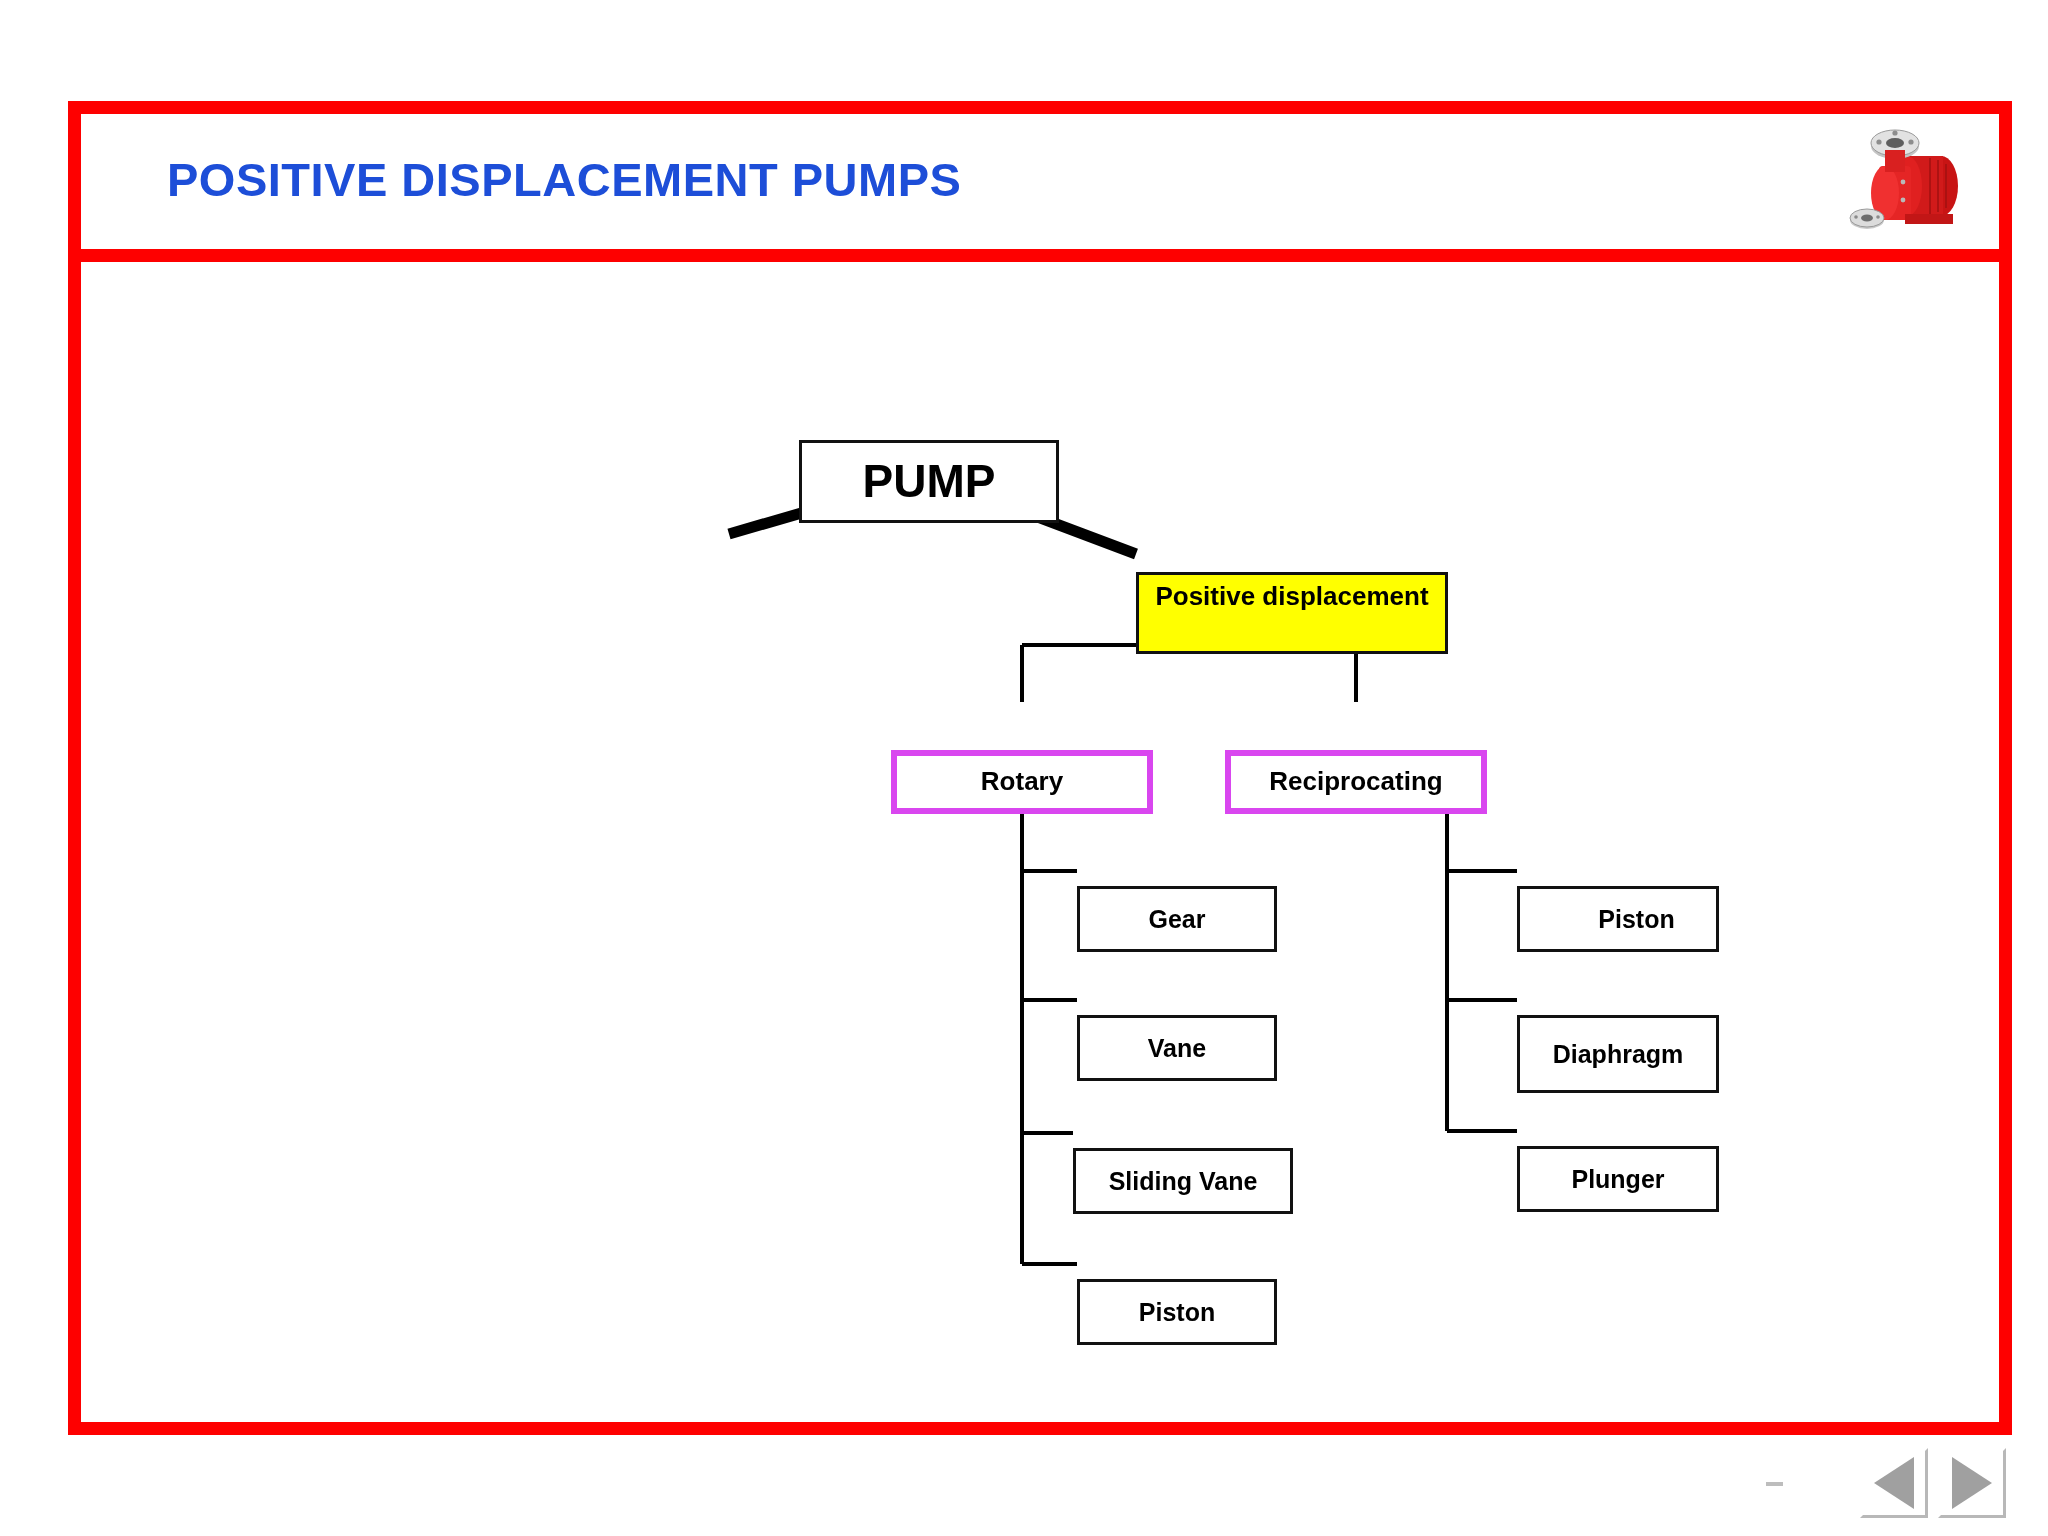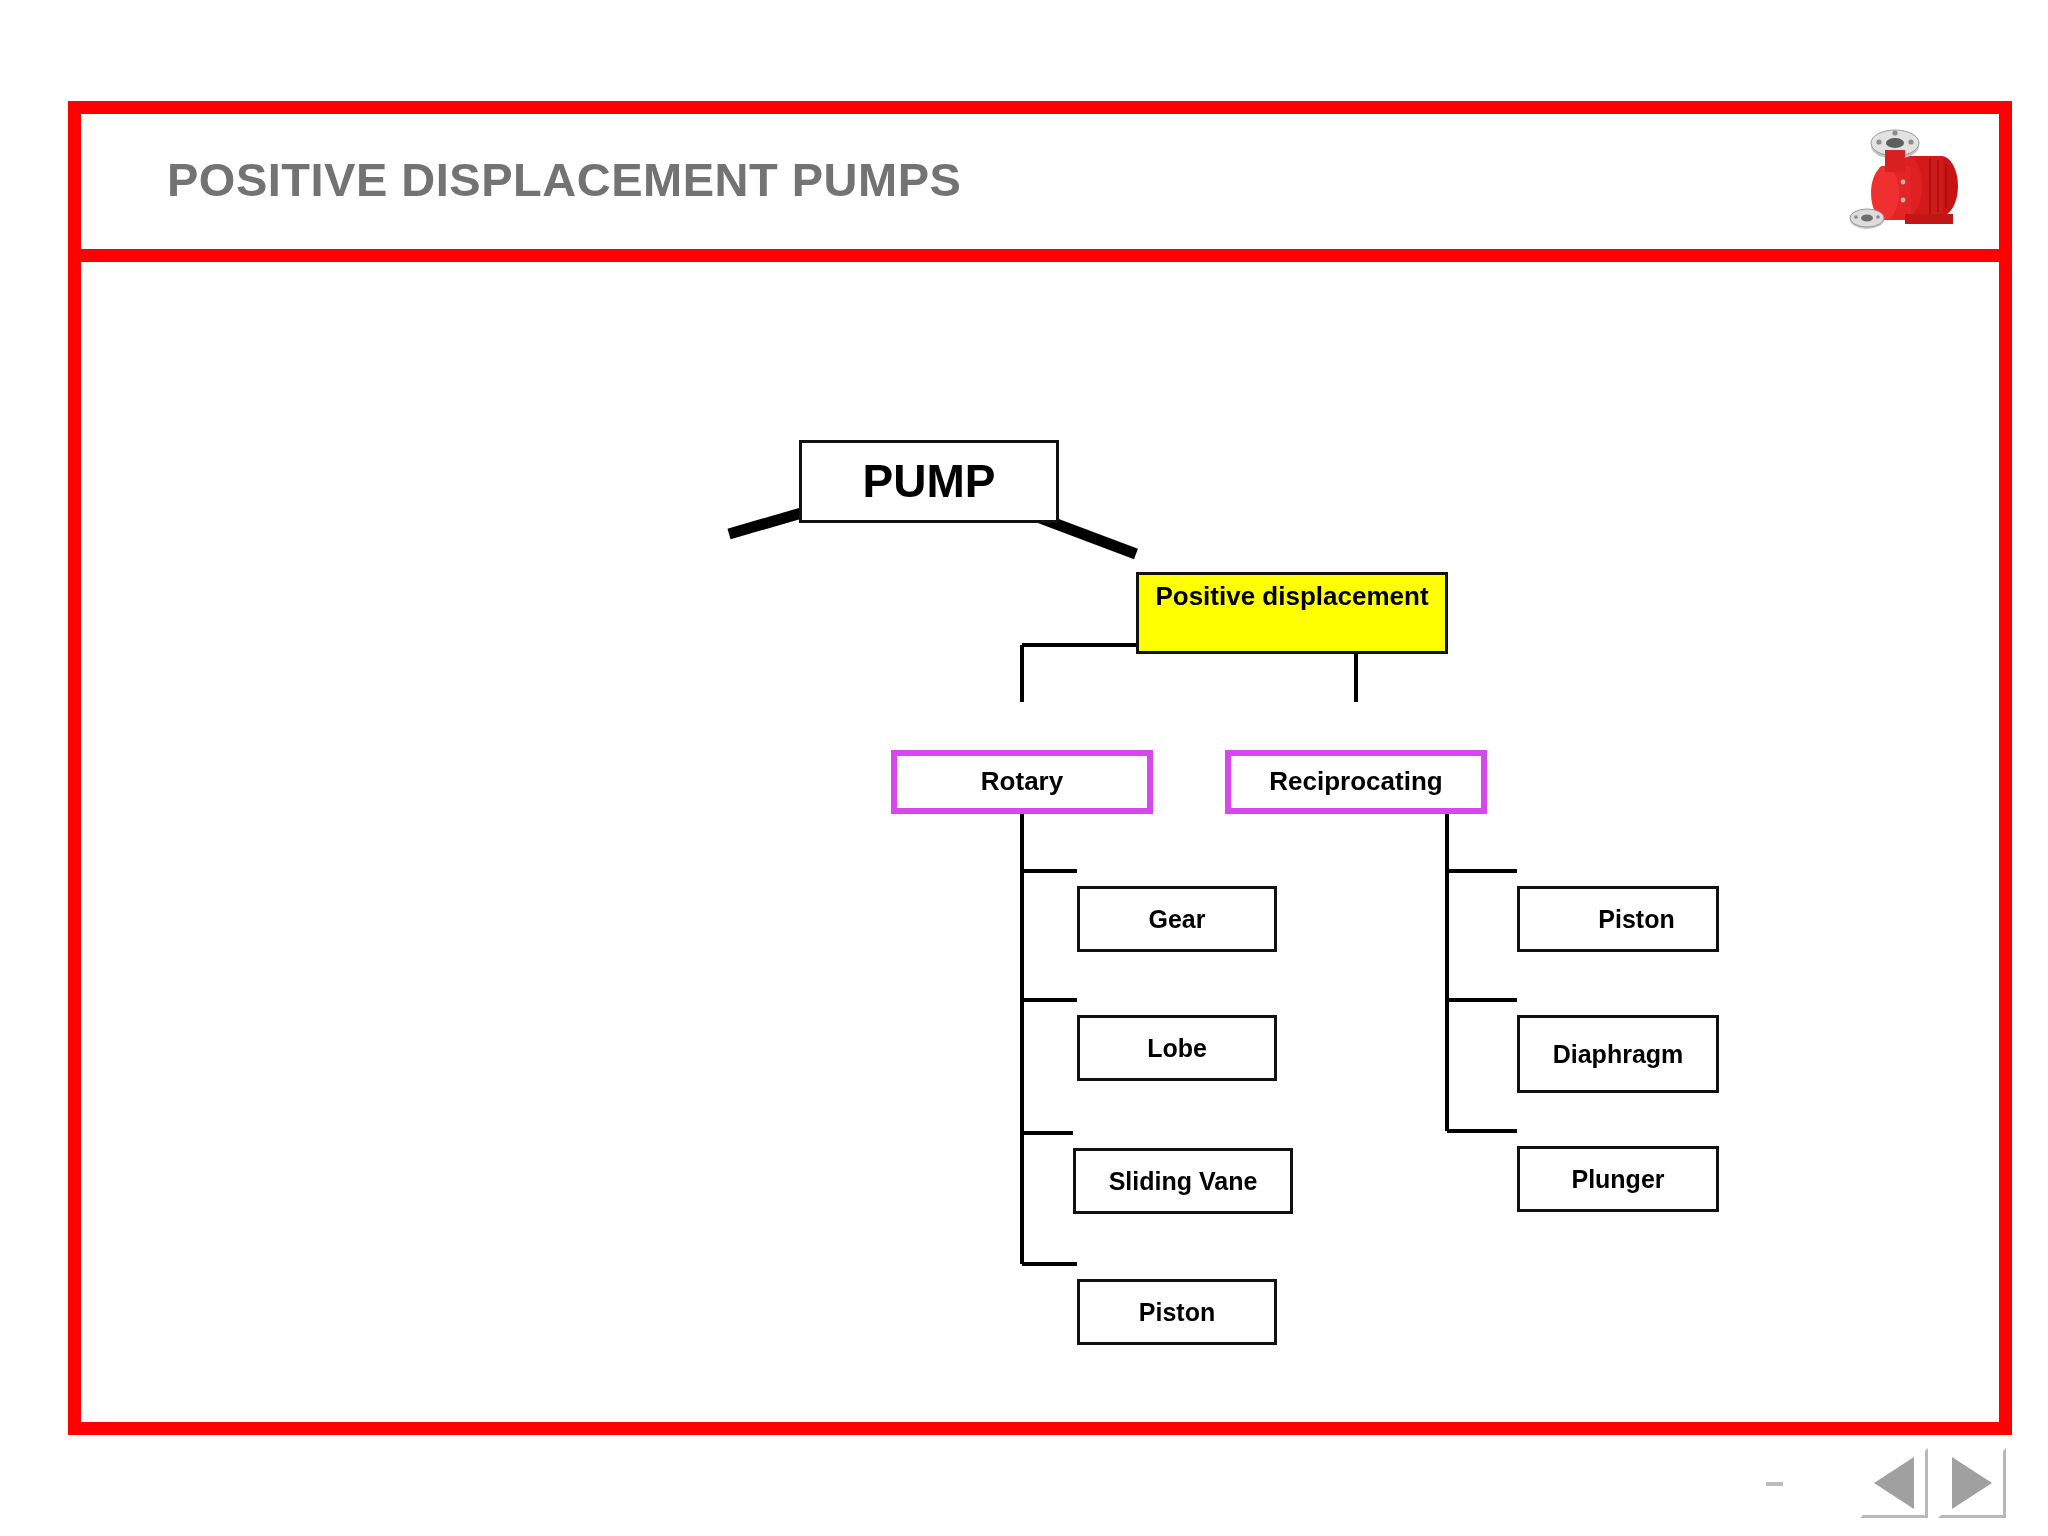--- a/index.html
+++ b/index.html
@@ -38,21 +38,21 @@
     box-sizing: border-box;
     border-bottom: 13px solid #FE0000;
     background: #ffffff;
   }
   #page-title {
     position: absolute;
     left: 86px;
     top: 42px;
     font-size: 47px;
     font-weight: bold;
-    color: #737373;
+    color: #1d4ed8;
     letter-spacing: 0.5px;
     white-space: nowrap;
     line-height: 1;
   }
 
   
   #brand-logo {
     position: absolute;
     right: 22px;
     top: 6px;
@@ -274,21 +274,21 @@
       <span>Rotary</span>
     </div>
     <div class="node thick node-recip">
       <span>Reciprocating</span>
     </div>
 
     <div class="node thin leaf leaf-gear">
       <span>Gear</span>
     </div>
     <div class="node thin leaf leaf-lobe">
-      <span>Lobe</span>
+      <span>Vane</span>
     </div>
     <div class="node thin leaf leaf-vane">
       <span>Sliding Vane</span>
     </div>
     <div class="node thin leaf leaf-screw">
       <span>Piston</span>
     </div>
 
     <div class="node thin leaf leaf-piston">
       <span>Piston</span>

